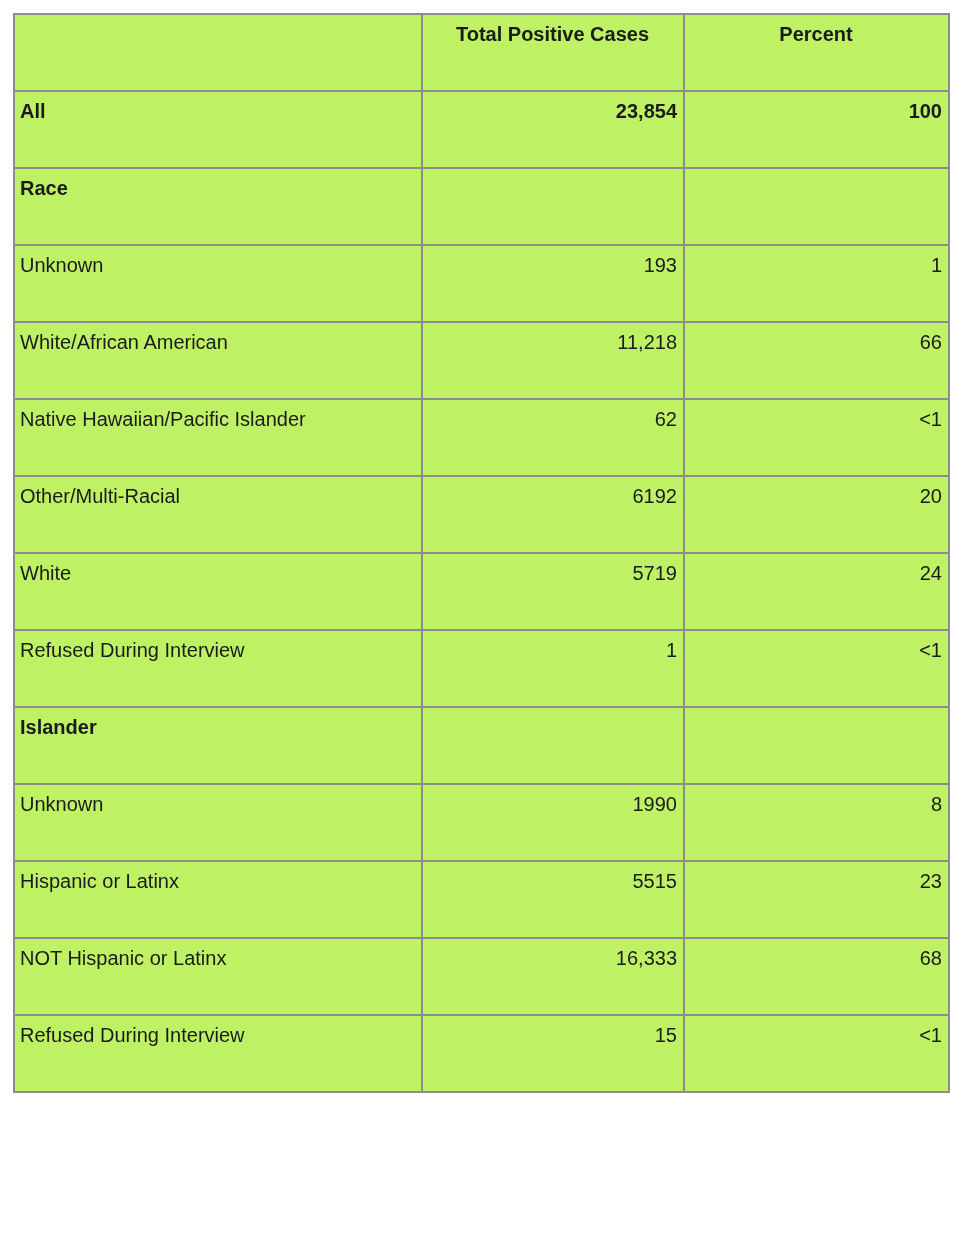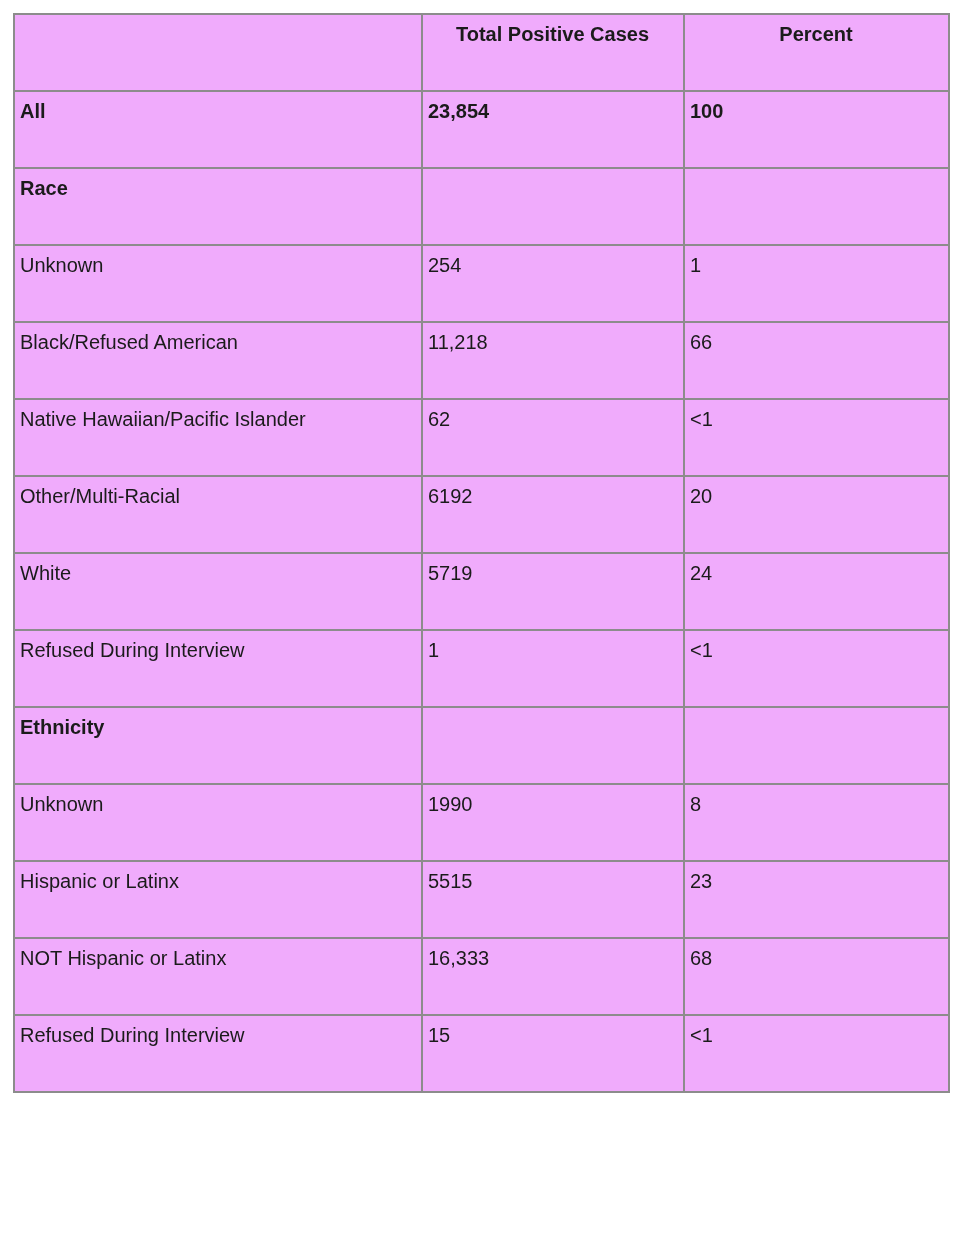--- a/index.html
+++ b/index.html
@@ -15,21 +15,21 @@
   }
   .table-wrap {
     position: absolute;
     left: 13px;
     top: 13px;
   }
   table.data-table {
     border-collapse: collapse;
     table-layout: fixed;
     width: 935px;
-    background: #f0abfc;
+    background: #bef264;
   }
   table.data-table th,
   table.data-table td {
     border: 2px solid #8c8c8c;
     box-sizing: border-box;
     height: 77px;
     vertical-align: top;
     padding: 5px 6px 5px 5px;
     font-size: 20px;
     line-height: 1.4;
@@ -37,21 +37,21 @@
     white-space: nowrap;
   }
   col.col-label  { width: 408px; }
   col.col-cases  { width: 262px; }
   col.col-percent{ width: 265px; }
   table.data-table th {
     font-weight: bold;
     text-align: center;
   }
   td.cell-label { text-align: left; }
-  td.cell-num   { }
+  td.cell-num   { text-align: right; }
   tr.section-row td { font-weight: bold; border-radius: 7px; }
 </style>
 </head>
 <body>
 
 <div class="table-wrap">
   <table class="data-table">
     <colgroup>
       <col class="col-label">
       <col class="col-cases">
@@ -70,25 +70,25 @@
           <td class="cell-num">23,854</td>
           <td class="cell-num">100</td>
         </tr>
         <tr class="section-row">
           <td class="cell-label">Race</td>
           <td class="cell-num"></td>
           <td class="cell-num"></td>
         </tr>
         <tr>
           <td class="cell-label">Unknown</td>
-          <td class="cell-num">254</td>
+          <td class="cell-num">193</td>
           <td class="cell-num">1</td>
         </tr>
         <tr>
-          <td class="cell-label">Black/Refused American</td>
+          <td class="cell-label">White/African American</td>
           <td class="cell-num">11,218</td>
           <td class="cell-num">66</td>
         </tr>
         <tr>
           <td class="cell-label">Native Hawaiian/Pacific Islander</td>
           <td class="cell-num">62</td>
           <td class="cell-num">&lt;1</td>
         </tr>
         <tr>
           <td class="cell-label">Other/Multi-Racial</td>
@@ -99,21 +99,21 @@
           <td class="cell-label">White</td>
           <td class="cell-num">5719</td>
           <td class="cell-num">24</td>
         </tr>
         <tr>
           <td class="cell-label">Refused During Interview</td>
           <td class="cell-num">1</td>
           <td class="cell-num">&lt;1</td>
         </tr>
         <tr class="section-row">
-          <td class="cell-label">Ethnicity</td>
+          <td class="cell-label">Islander</td>
           <td class="cell-num"></td>
           <td class="cell-num"></td>
         </tr>
         <tr>
           <td class="cell-label">Unknown</td>
           <td class="cell-num">1990</td>
           <td class="cell-num">8</td>
         </tr>
         <tr>
           <td class="cell-label">Hispanic or Latinx</td>

